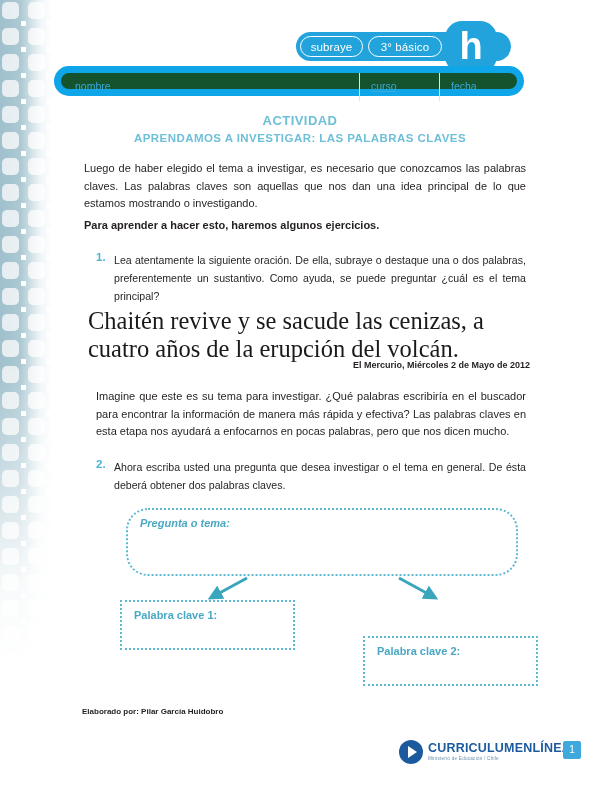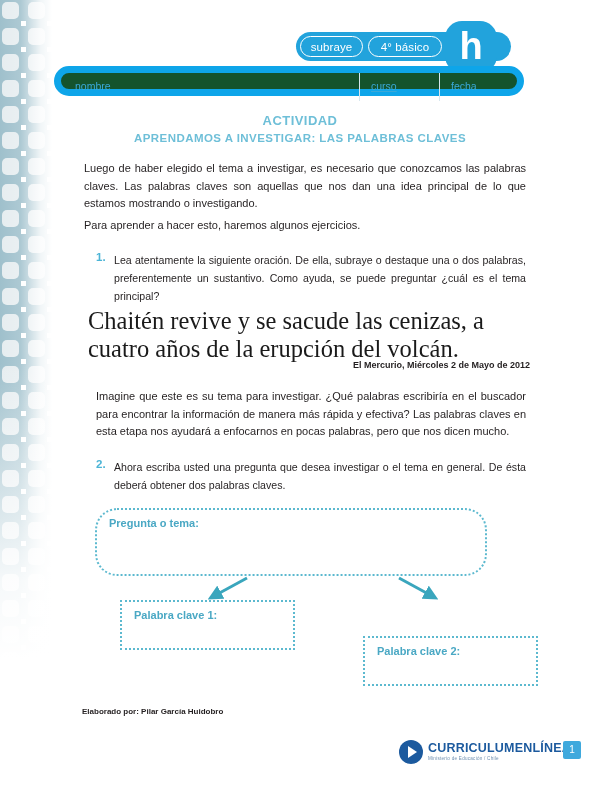--- a/index.html
+++ b/index.html
@@ -153,21 +153,21 @@
 
   
   .para {
     position: absolute;
     font-size: 11px;
     line-height: 17.5px;
     color: #231f20;
     text-align: justify;
   }
   #para-intro { left: 84px; top: 160px; width: 442px; }
-  #para-learn { left: 84px; top: 217px; width: 442px; }
+  #para-learn { left: 84px; top: 217px; width: 442px; font-weight: bold; }
   #para-imagine { left: 96px; top: 388px; width: 430px; }
 
   .numitem {
     position: absolute;
     width: 442px;
   }
   .numitem .num {
     position: absolute;
     left: 0;
     top: 0;
@@ -217,25 +217,26 @@
   }
   .dashbox .boxlabel {
     position: absolute;
     left: 12px;
     top: 7px;
     font-size: 11px;
     font-weight: bold;
     color: #4aa8c4;
   }
   #box-question {
-    left: 95px;
+    left: 126px;
     top: 508px;
     width: 392px;
     height: 68px;
     border-radius: 22px;
+    font-style: italic;
   }
   #box-kw1 {
     left: 120px;
     top: 600px;
     width: 175px;
     height: 50px;
   }
   #box-kw2 {
     left: 363px;
     top: 636px;
@@ -370,21 +371,21 @@
       <div class="sq" style="left: 28px; top: 626px;"></div>
       <div class="sq" style="left: 2px; top: 652px;"></div>
       <div class="sq" style="left: 28px; top: 652px;"></div>
     </div>
   <div class="fade"></div>
   <div class="fade-v"></div>
 </div>
 
 <div id="header-band"></div>
 <div class="pill" id="pill-subject">subraye</div>
-<div class="pill" id="pill-grade">4° básico</div>
+<div class="pill" id="pill-grade">3° básico</div>
 <div id="logo-h">h</div>
 
 <div id="name-bar">
   <div class="divider" id="div-1"></div>
   <div class="divider" id="div-2"></div>
   <div class="fieldlabel" id="lbl-nombre">nombre</div>
   <div class="fieldlabel" id="lbl-curso">curso</div>
   <div class="fieldlabel" id="lbl-fecha">fecha</div>
 </div>
 

